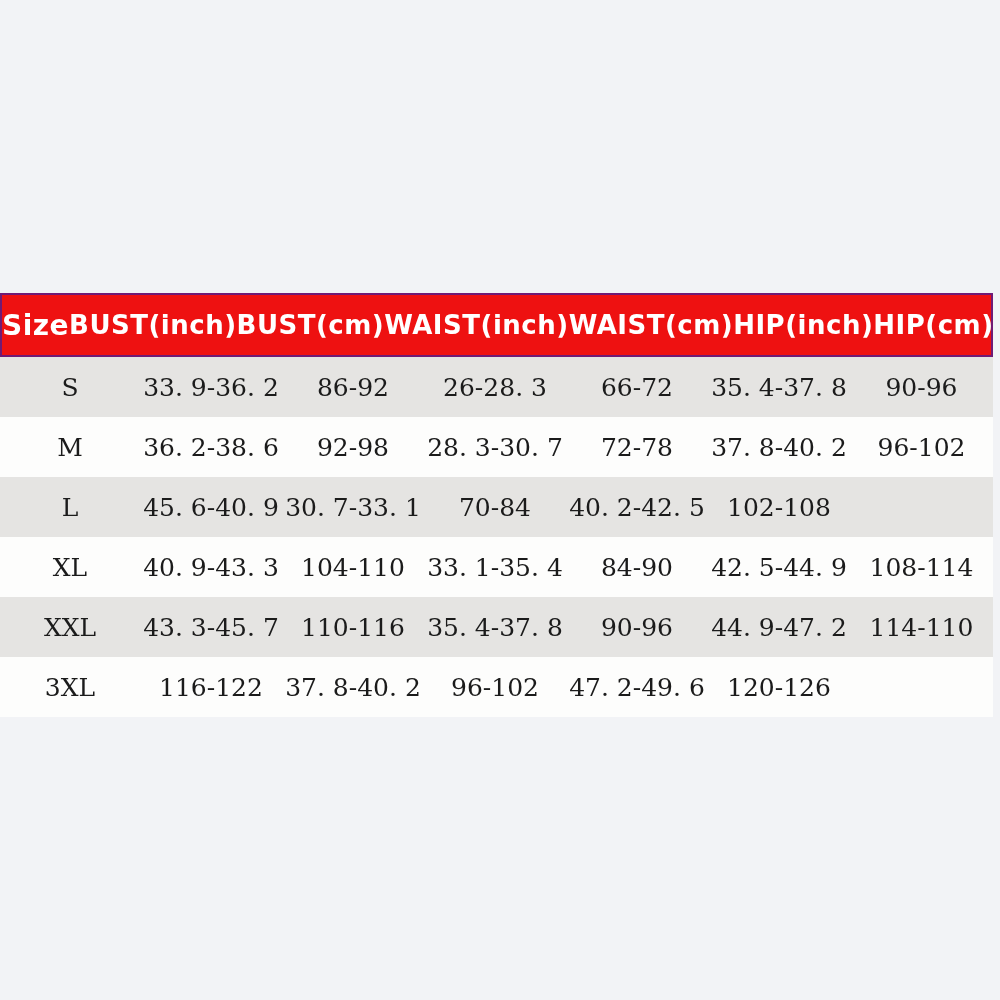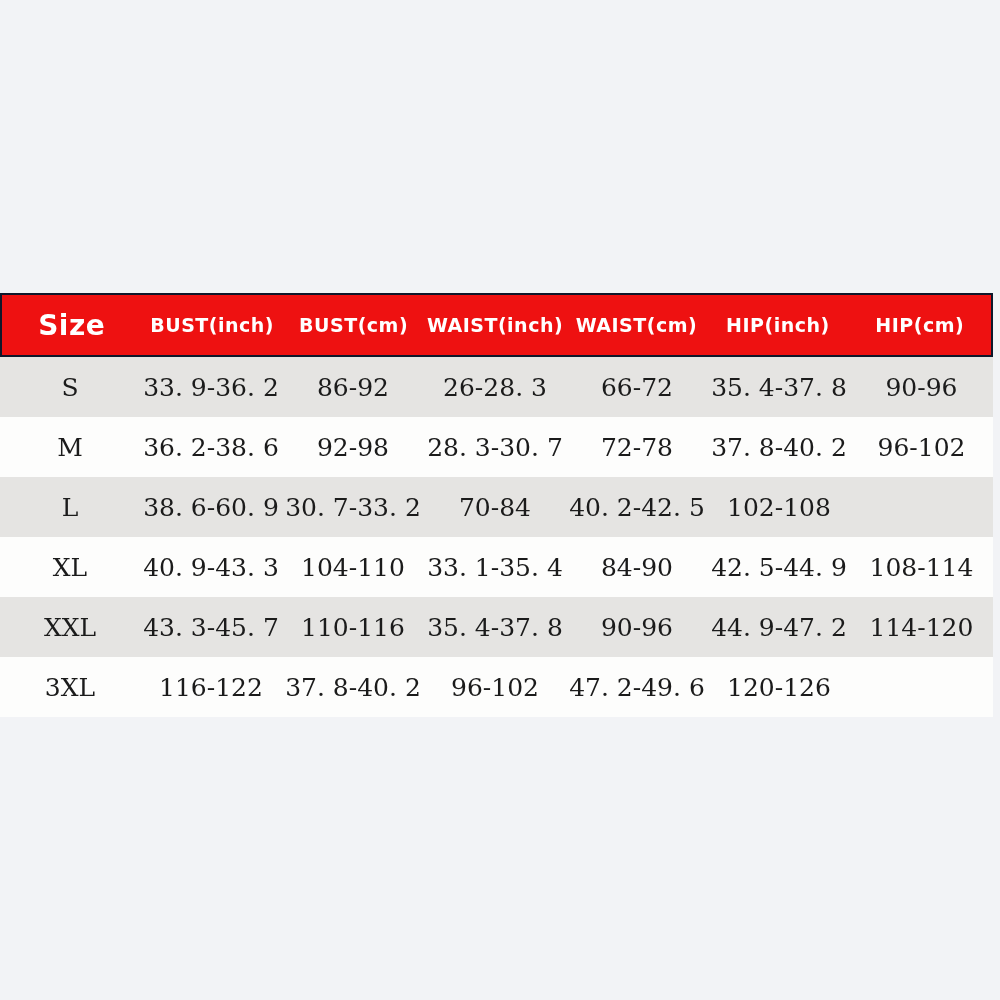--- a/index.html
+++ b/index.html
@@ -21,29 +21,29 @@
     width: 993px;
   }
   .grid-row {
     display: grid;
     grid-template-columns: 140fr 142fr 142fr 142fr 142fr 142fr 143fr;
     align-items: center;
   }
   .header-row {
     height: 64px;
     background: #ee1111;
-    border: 2px solid #0f172a;
+    border: 2px solid #701a75;
     box-sizing: border-box;
     color: #ffffff;
     font-family: "DejaVu Sans", sans-serif;
     font-weight: bold;
   }
   .header-cell {
     text-align: center;
-    font-size: 19px;
+    font-size: 26px;
     letter-spacing: 0.5px;
   }
   .header-cell.size-col {
     font-size: 28px;
   }
   .data-row {
     height: 60px;
     color: #1b1b1b;
     font-size: 25px;
   }
@@ -85,22 +85,22 @@
       <div class="cell">36. 2-38. 6</div>
       <div class="cell">92-98</div>
       <div class="cell">28. 3-30. 7</div>
       <div class="cell">72-78</div>
       <div class="cell">37. 8-40. 2</div>
       <div class="cell">96-102</div>
     </div>
 
     <div class="grid-row data-row shaded">
       <div class="cell">L</div>
-      <div class="cell">38. 6-60. 9</div>
-      <div class="cell">30. 7-33. 2</div>
+      <div class="cell">45. 6-40. 9</div>
+      <div class="cell">30. 7-33. 1</div>
       <div class="cell">70-84</div>
       <div class="cell">40. 2-42. 5</div>
       <div class="cell">102-108</div>
     </div>
 
     <div class="grid-row data-row plain">
       <div class="cell">XL</div>
       <div class="cell">40. 9-43. 3</div>
       <div class="cell">104-110</div>
       <div class="cell">33. 1-35. 4</div>
@@ -109,21 +109,21 @@
       <div class="cell">108-114</div>
     </div>
 
     <div class="grid-row data-row shaded">
       <div class="cell">XXL</div>
       <div class="cell">43. 3-45. 7</div>
       <div class="cell">110-116</div>
       <div class="cell">35. 4-37. 8</div>
       <div class="cell">90-96</div>
       <div class="cell">44. 9-47. 2</div>
-      <div class="cell">114-120</div>
+      <div class="cell">114-110</div>
     </div>
 
     <div class="grid-row data-row plain">
       <div class="cell">3XL</div>
       <div class="cell">116-122</div>
       <div class="cell">37. 8-40. 2</div>
       <div class="cell">96-102</div>
       <div class="cell">47. 2-49. 6</div>
       <div class="cell">120-126</div>
     </div>

